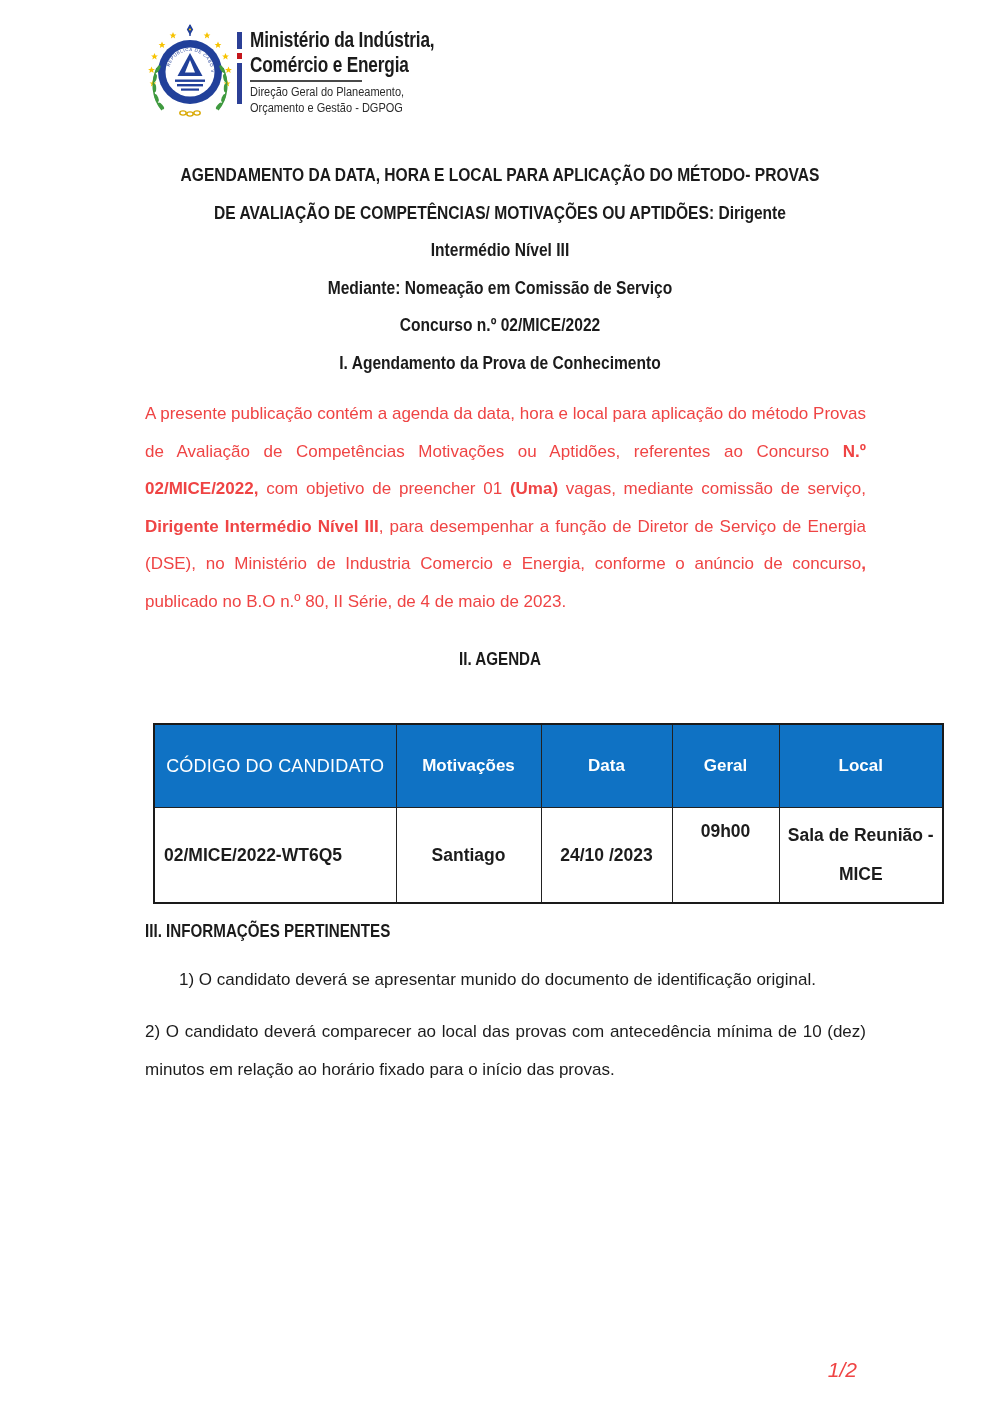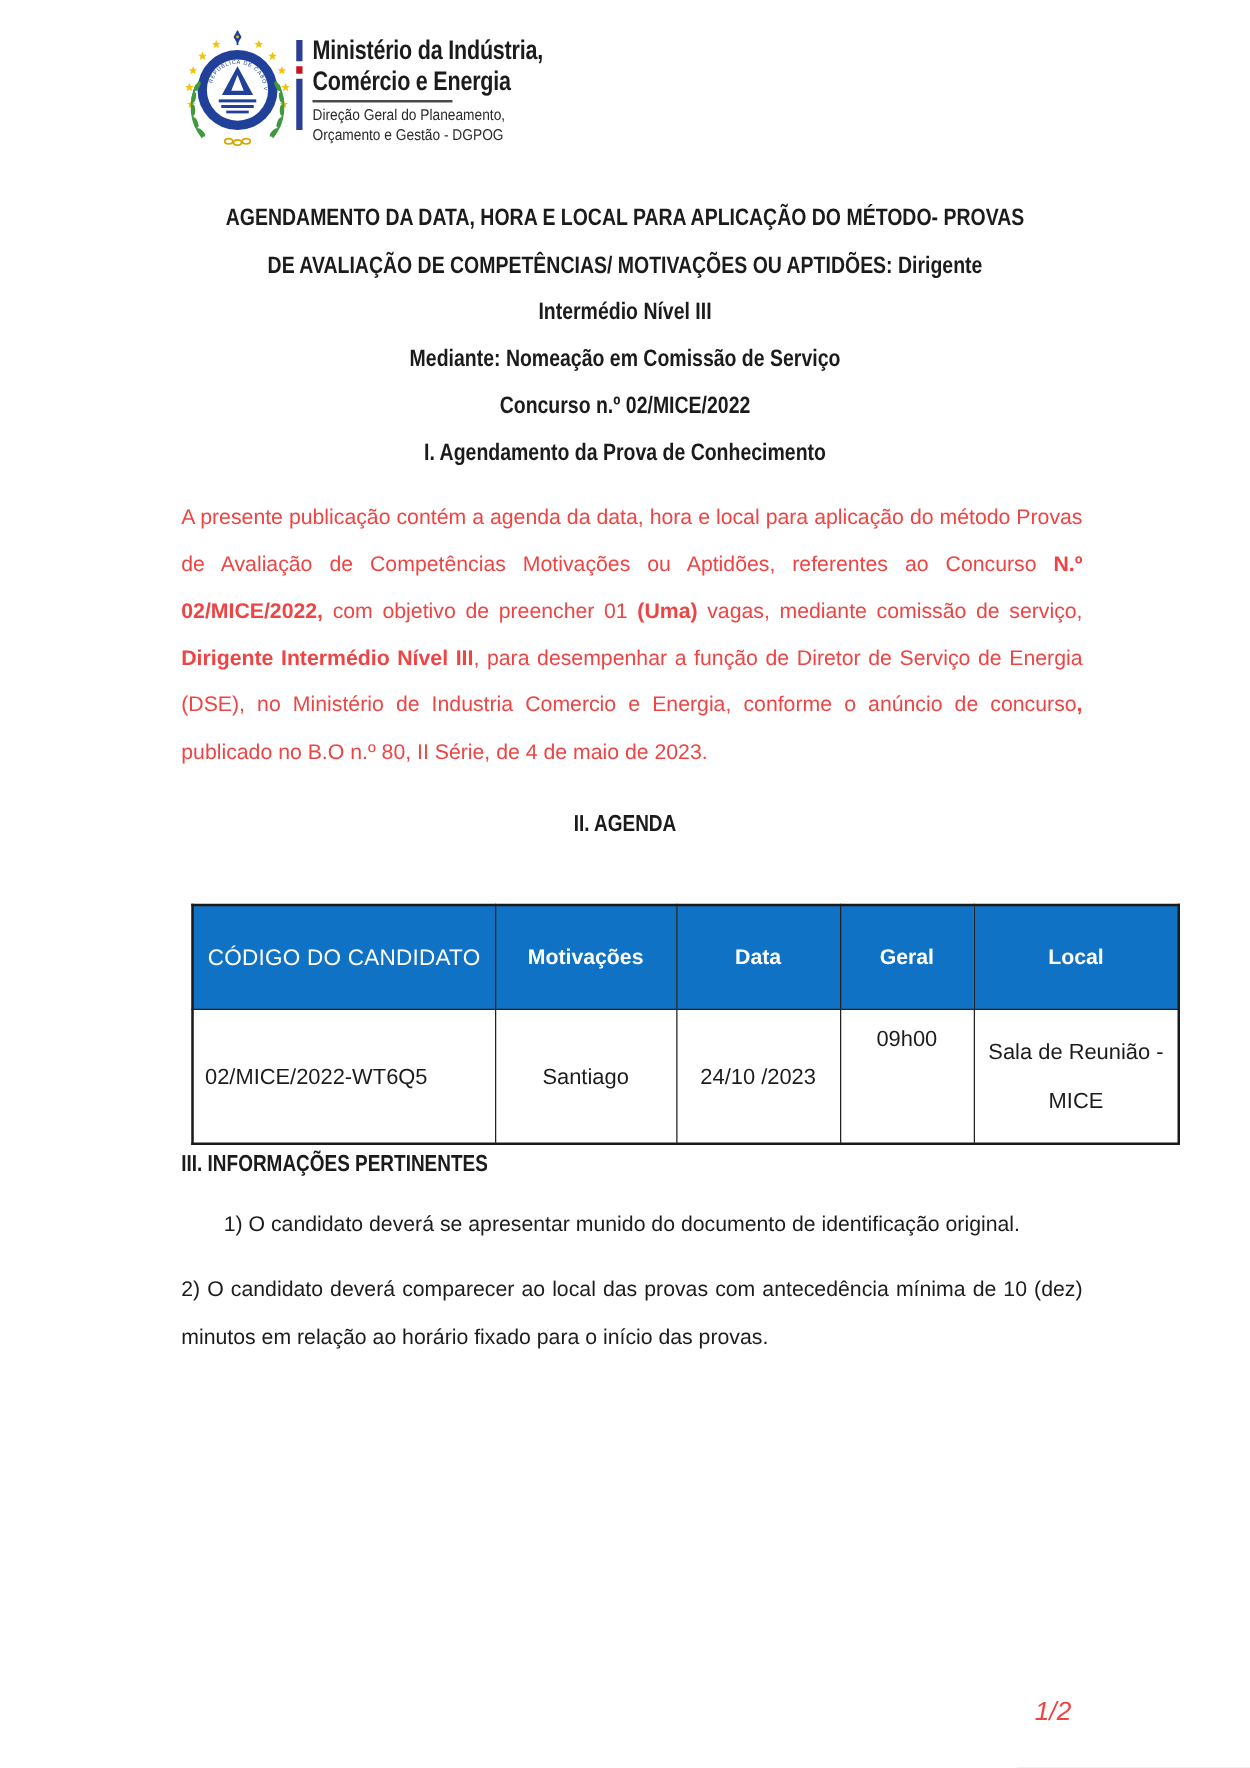--- a/index.html
+++ b/index.html
@@ -70,21 +70,22 @@
   .agenda-table th{
     background:#0f72c4;color:#ffffff;
     border:1px solid #222;height:82px;
     font-size:17px;font-weight:bold;text-align:center;vertical-align:middle;
     padding:0 4px;
   }
   .agenda-table th.codigo{font-weight:normal;font-size:18px;letter-spacing:0.2px;}
   .agenda-table td{
     border:1px solid #222;height:81px;background:#fff;
     font-size:17.5px;text-align:center;vertical-align:middle;color:#1c1c1c;
-    padding:12px 6px;
+    padding:0 6px;
+    font-weight:bold;
   }
   .agenda-table td.codigo{text-align:left;padding-left:9px;}
   .agenda-table td.hora{vertical-align:top;padding-top:13px;}
   .agenda-table td.local{line-height:39px;}
 
   
   .info-item{
     position:absolute;left:145px;width:721px;margin:0;
     font-size:17px;line-height:38px;text-align:justify;color:#1c1c1c;
   }

